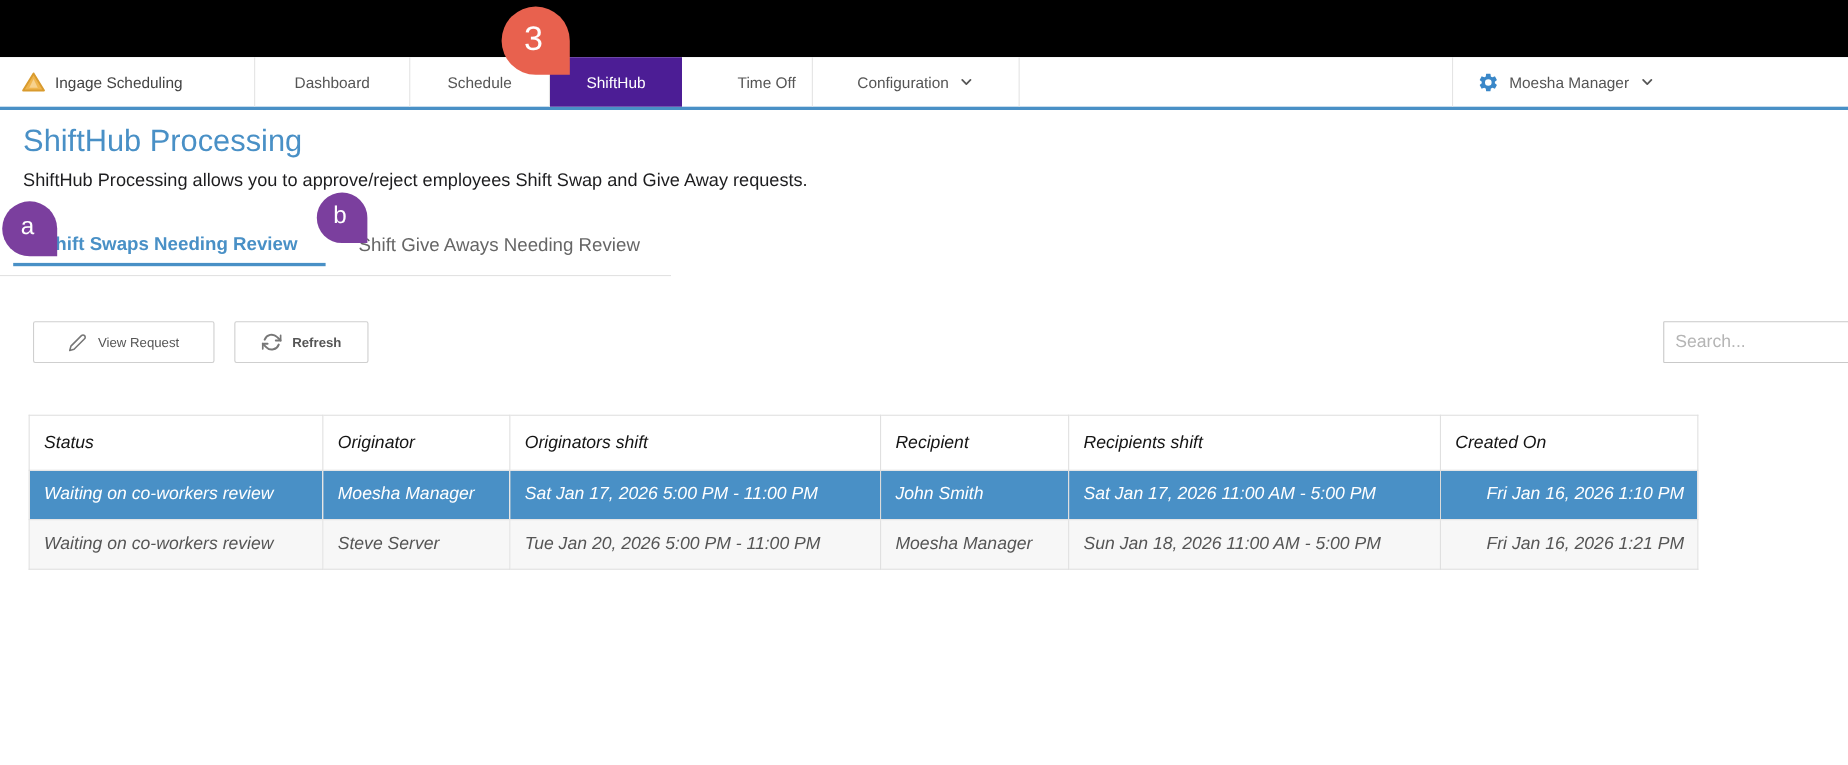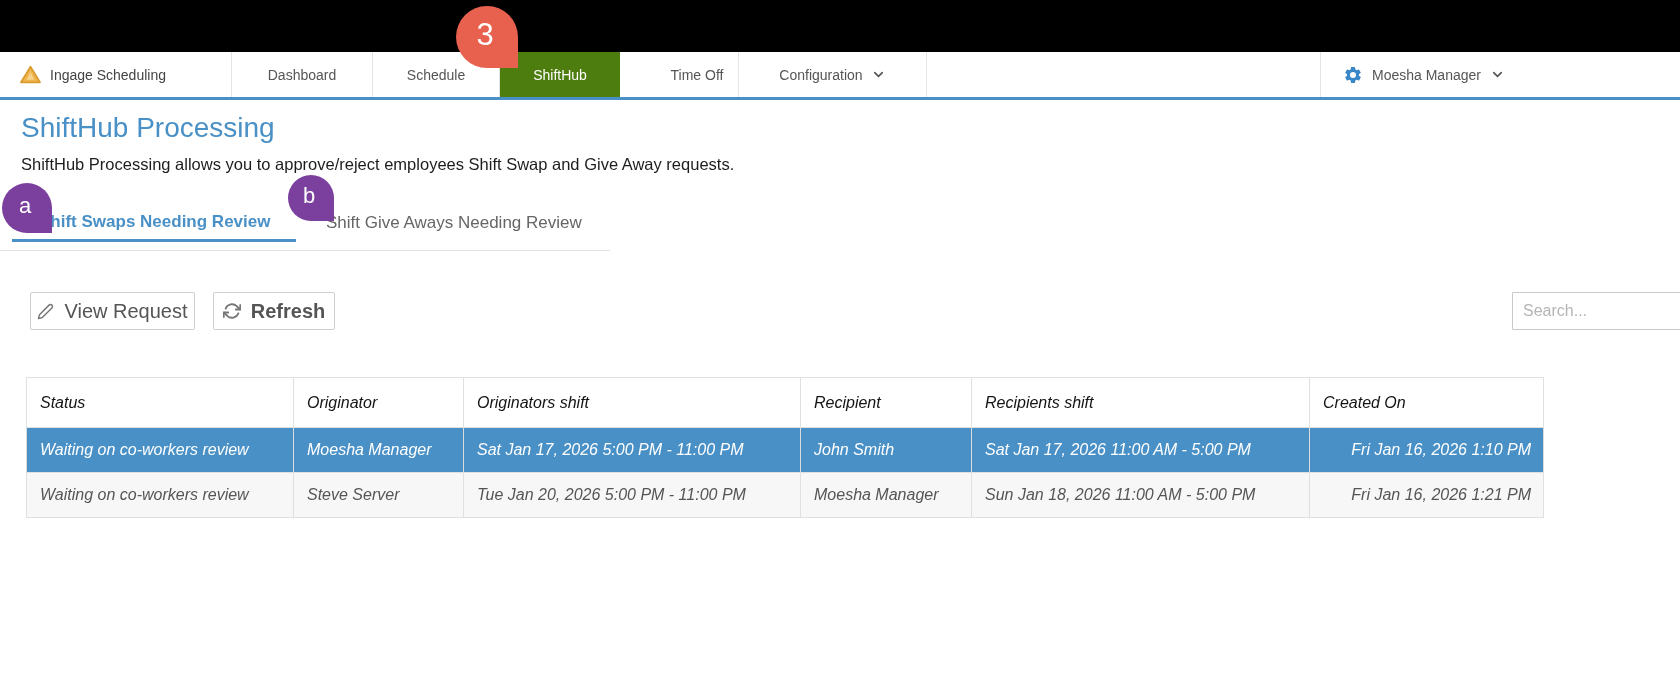--- a/index.html
+++ b/index.html
@@ -17,21 +17,21 @@
   .navbar {
     position:absolute; left:0; top:52px; width:1680px; height:48px;
     background:#fff; border-bottom:3px solid #4990c6;
     display:flex; align-items:stretch; font-size:14px; color:#555;
   }
   .nav-sec { display:flex; align-items:center; justify-content:center; border-right:1px solid #e4e4e4; }
   .brand { width:232px; justify-content:flex-start; padding-left:20px; gap:9px; color:#444; cursor:pointer; }
   .nav-item { cursor:pointer; }
   .nav-dashboard { width:141px; }
   .nav-schedule  { width:127px;align-items:center; }
-  .nav-shifthub  { width:120px; background:#4d7c0f; color:#fff; border-right:none; }
+  .nav-shifthub  { width:120px; background:#4c1d95; color:#fff; border-right:none; }
   .nav-timeoff   { width:119px;padding-left:36px; }
   .nav-config    { width:188px; gap:8px; }
   .nav-spacer    { flex:1; border-right:none; }
   .user-menu {
     position:absolute; right:0; top:0; width:360px; height:45px;
     border-left:1px solid #e4e4e4; display:flex; align-items:center;
     padding-left:22px; gap:9px; cursor:pointer; color:#555;
   }
 
   
@@ -41,21 +41,21 @@
   
   .tab { position:absolute; font-size:17px; cursor:pointer; white-space:nowrap; }
   .tab-swaps     { left:39px;  top:212px; color:#4990c6; font-weight:700; }
   .tab-giveaways { left:326px; top:213px; color:#666; }
   .tab-underline { position:absolute; left:12px; top:239px; width:284px; height:3px; background:#4990c6; }
   .tab-baseline  { position:absolute; left:0px; top:250px; width:610px; height:1px; background:#e2e2e2; }
 
   
   .btn {
     position:absolute; top:292px; height:38px; background:#fff;
-    border:1px solid #cfcfcf; border-radius:2px; color:#555; font-size:20px;
+    border:1px solid #cfcfcf; border-radius:2px; color:#555; font-size:12px;
     display:flex; align-items:center; justify-content:center; gap:10px; cursor:pointer;
     font-family:inherit;
   }
   .btn-view    { left:30px;  width:165px; }
   .btn-refresh { left:213px; width:122px;font-weight:bold; }
   .search-input {
     position:absolute; left:1512px; top:292px; width:223px; height:38px;
     border:1px solid #c9c9c9; border-radius:1px; font-size:16px; color:#000000;
     padding:0 10px; font-family:inherit; outline:none;
   }

